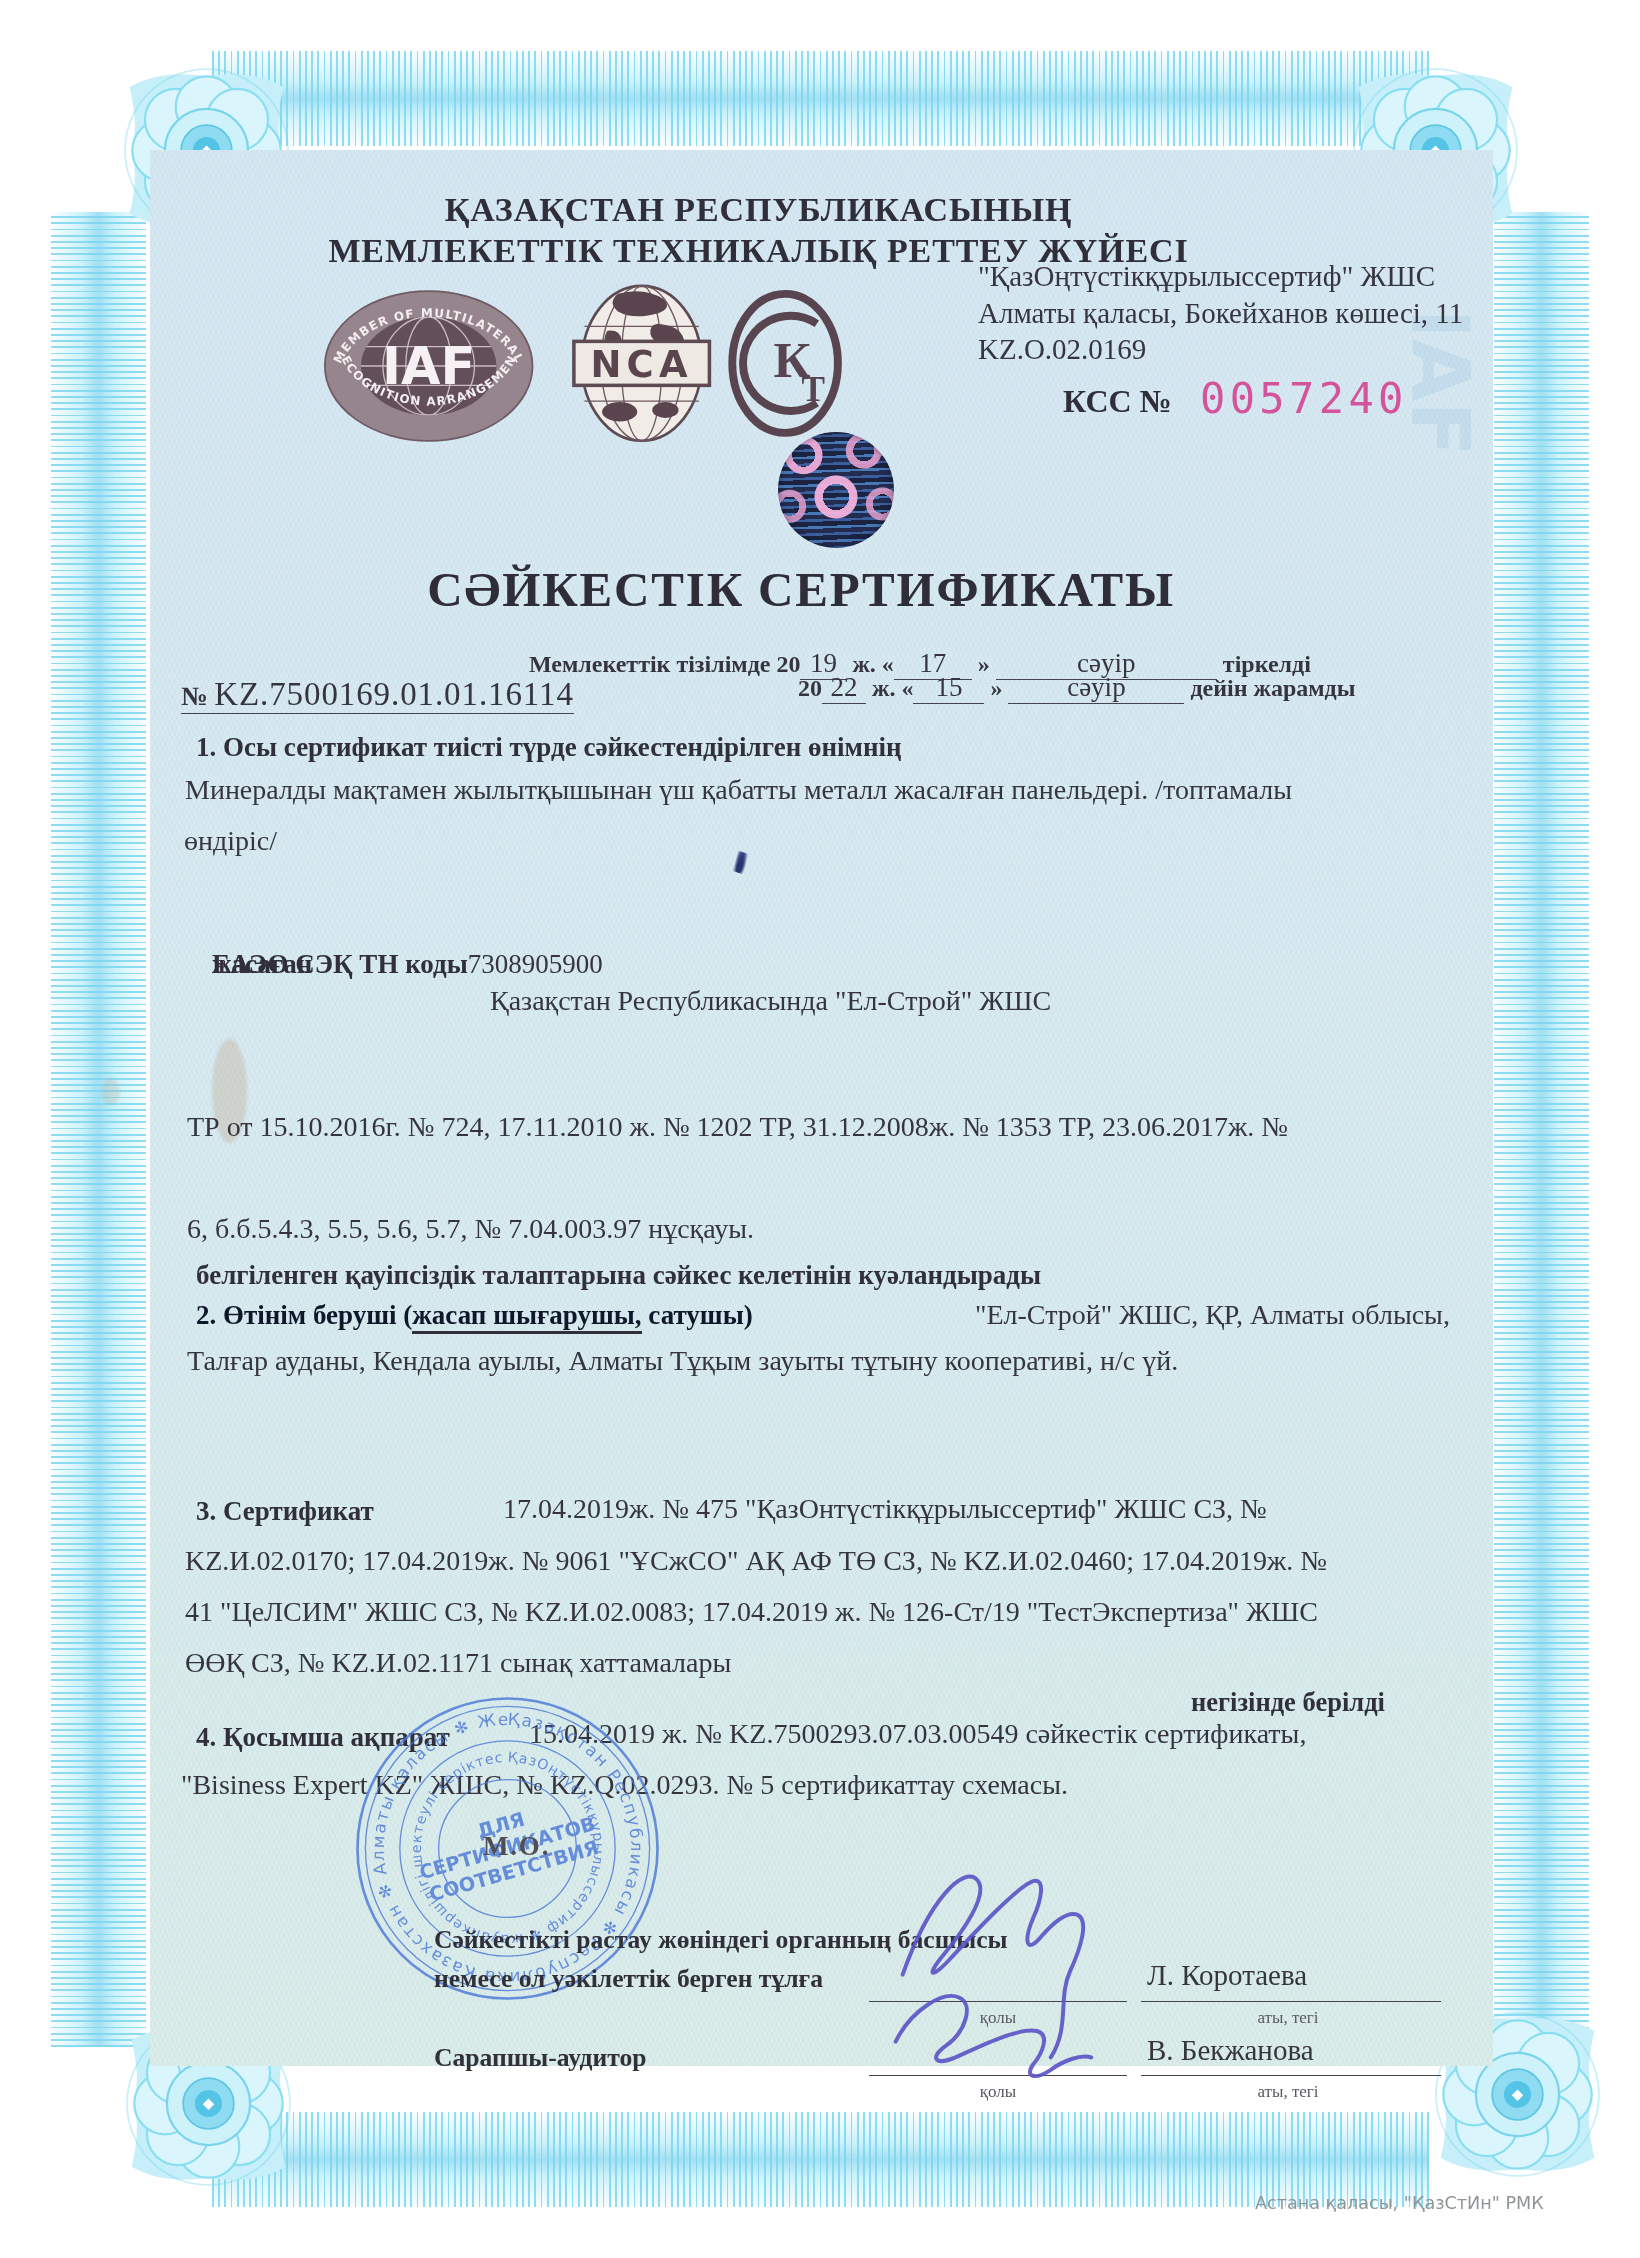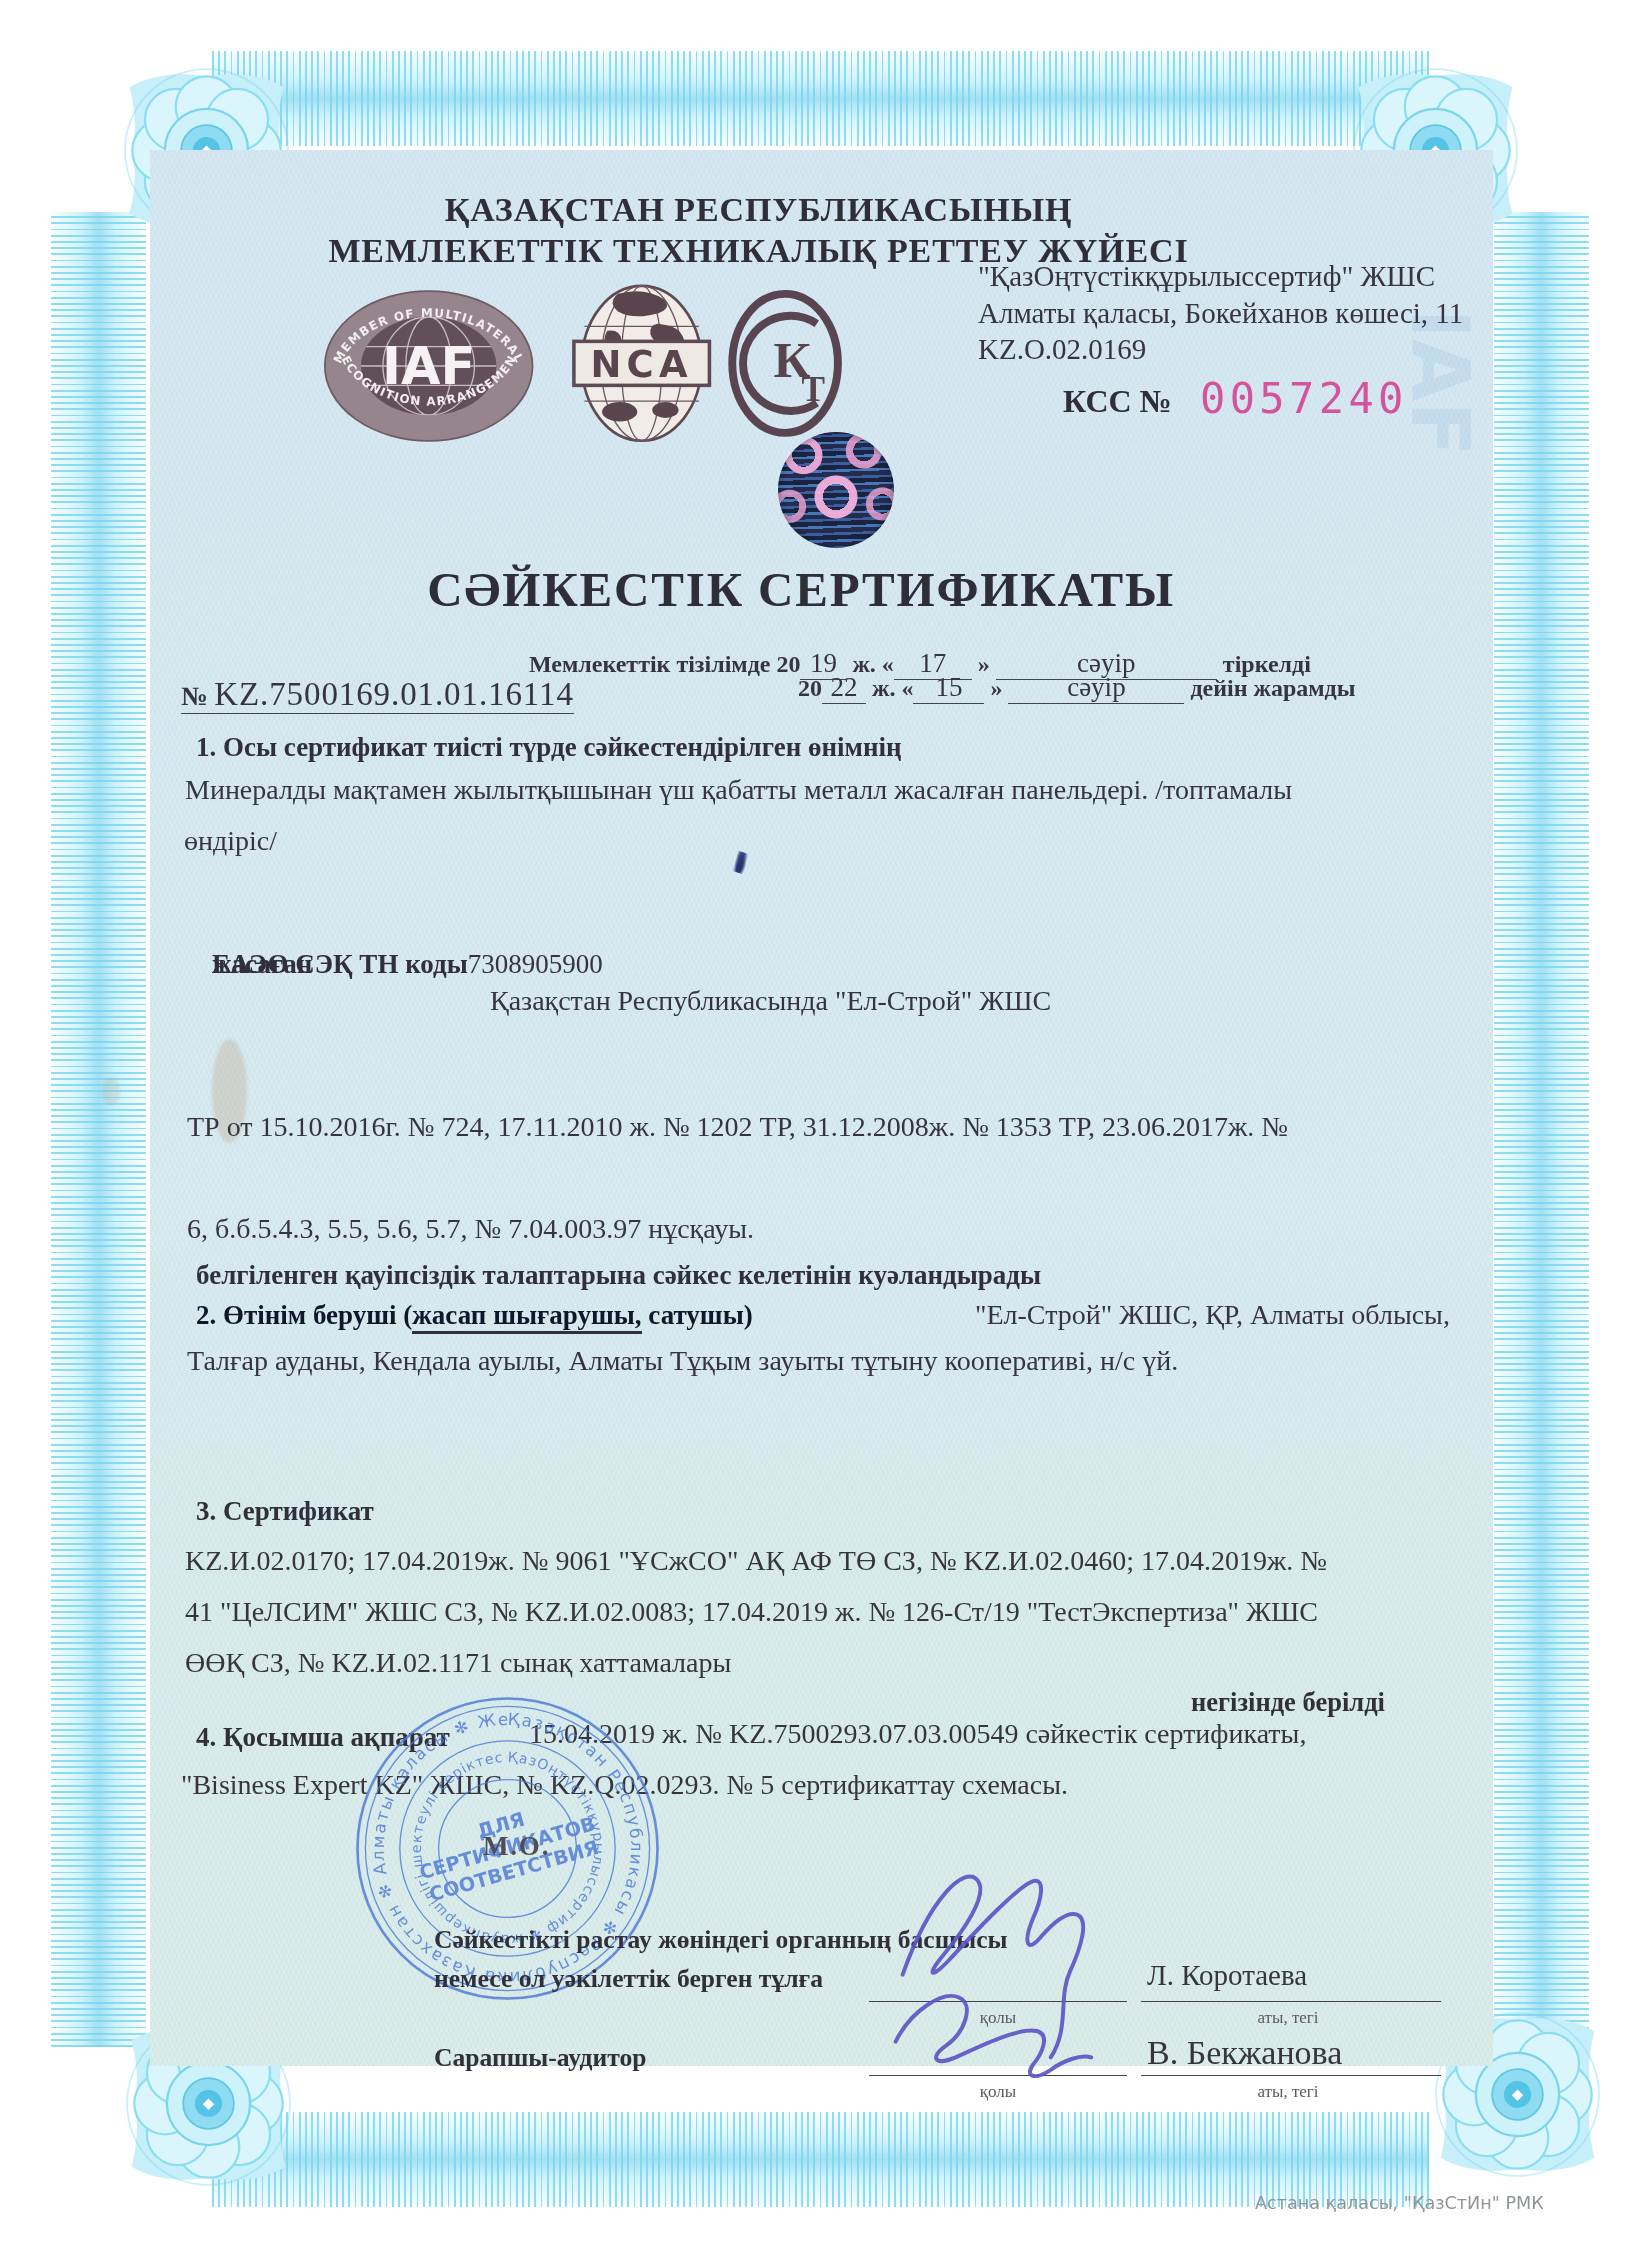--- a/index.html
+++ b/index.html
@@ -214,20 +214,21 @@
   <div class="abs body32" style="left:187px;top:1214px;">6, б.б.5.4.3, 5.5, 5.6, 5.7, № 7.04.003.97 нұсқауы.</div>
   <div class="abs head31" style="left:196px;top:1260px;">белгіленген қауіпсіздік талаптарына сәйкес келетінін куәландырады</div>
 
   <div class="abs" style="left:196px;top:1300px;font-size:27px;font-weight:bold;color:#0f172a;white-space:nowrap;">
     <span>2. Өтінім беруші (</span><span style="border-bottom:3.5px solid #302f3a;padding-bottom:0.9px;">жасап шығарушы,</span><span> сатушы)</span>
   </div>
   <div class="abs body32" style="left:975px;top:1300px;">"Ел-Строй" ЖШС, ҚР, Алматы облысы,</div>
   <div class="abs body32" style="left:187px;top:1346px;">Талғар ауданы, Кендала ауылы, Алматы Тұқым зауыты тұтыну кооперативі, н/с үй.</div>
 
   <div class="abs head31" style="left:196px;top:1496px;">3. Сертификат</div>
+  <div class="abs body32" style="left:503px;top:1494px;">17.04.2019ж. № 475 "ҚазОнтүстікқұрылыссертиф" ЖШС СЗ, №</div>
   <div class="abs body32" style="left:185px;top:1546px;">KZ.И.02.0170; 17.04.2019ж. № 9061 "ҰСжСО" АҚ АФ ТӨ СЗ, № KZ.И.02.0460; 17.04.2019ж. №</div>
   <div class="abs body32" style="left:185px;top:1597px;">41 "ЦеЛСИМ" ЖШС СЗ, № KZ.И.02.0083; 17.04.2019 ж. № 126-Ст/19 "ТестЭкспертиза" ЖШС</div>
   <div class="abs body32" style="left:185px;top:1648px;">ӨӨҚ СЗ, № KZ.И.02.1171 сынақ хаттамалары</div>
   <div class="abs b" style="left:1191px;top:1687px;font-size:26.5px;color:#302f3a;">негізінде берілді</div>
 
   <div class="abs head31" style="left:196px;top:1722px;">4. Қосымша ақпарат</div>
   <div class="abs body32" style="left:529px;top:1719px;">15.04.2019 ж. № KZ.7500293.07.03.00549 сәйкестік сертификаты,</div>
   <div class="abs body32" style="left:181px;top:1770px;">"Bisiness Expert KZ" ЖШС, № KZ.Q.02.0293. № 5 сертификаттау схемасы.</div>
 
   <svg class="stamp-wrap" viewBox="0 0 400 400">
@@ -255,21 +256,21 @@
 
   <div class="abs b" style="left:434px;top:1925px;font-size:25.6px;color:#302f3a;">Сәйкестікті растау жөніндегі органның басшысы</div>
   <div class="abs b" style="left:434px;top:1964px;font-size:25.6px;color:#302f3a;">немесе ол  уәкілеттік берген тұлға</div>
   <div class="abs" style="left:1147px;top:1959px;font-size:29px;">Л. Коротаева</div>
   <div class="formline" style="left:869px;top:2001px;width:258px;"></div>
   <div class="formline" style="left:1141px;top:2001px;width:300px;"></div>
   <div class="abs cap" style="left:966px;top:2008px;width:64px;">қолы</div>
   <div class="abs cap" style="left:1226px;top:2008px;width:124px;">аты, тегі</div>
 
   <div class="abs b" style="left:434px;top:2043px;font-size:25.6px;color:#302f3a;">Сарапшы-аудитор</div>
-  <div class="abs" style="left:1147px;top:2034px;font-size:34px;">В. Бекжанова</div>
+  <div class="abs" style="left:1147px;top:2034px;font-size:29px;">В. Бекжанова</div>
   <div class="formline" style="left:869px;top:2075px;width:258px;"></div>
   <div class="formline" style="left:1141px;top:2075px;width:300px;"></div>
   <div class="abs cap" style="left:966px;top:2082px;width:64px;">қолы</div>
   <div class="abs cap" style="left:1226px;top:2082px;width:124px;">аты, тегі</div>
 
   <svg class="sig-svg" viewBox="0 0 340 270">
     <g fill="none" stroke="#5b54c6" stroke-width="4.5" stroke-linecap="round" opacity="0.9">
       <path d="M 38,130 C 70,40 108,8 122,22 C 138,38 104,84 84,108 C 64,132 70,136 92,112 C 120,82 168,30 186,24 C 200,20 196,44 186,66 C 175,92 178,108 196,86 C 210,70 224,58 236,62 C 250,68 240,100 228,126 C 214,156 228,190 206,224"></path>
       <path d="M 30,206 C 48,170 84,148 102,156 C 120,164 108,196 88,210 C 68,224 74,234 98,224 C 128,210 170,190 190,194 C 206,198 196,220 186,232 C 176,246 188,250 206,238 C 220,228 240,220 252,224"></path>
     </g>

